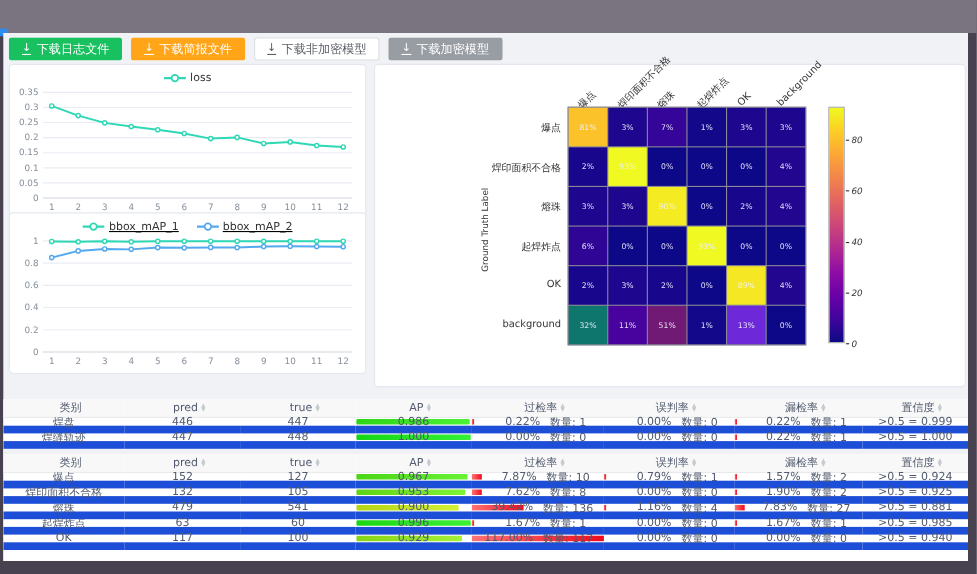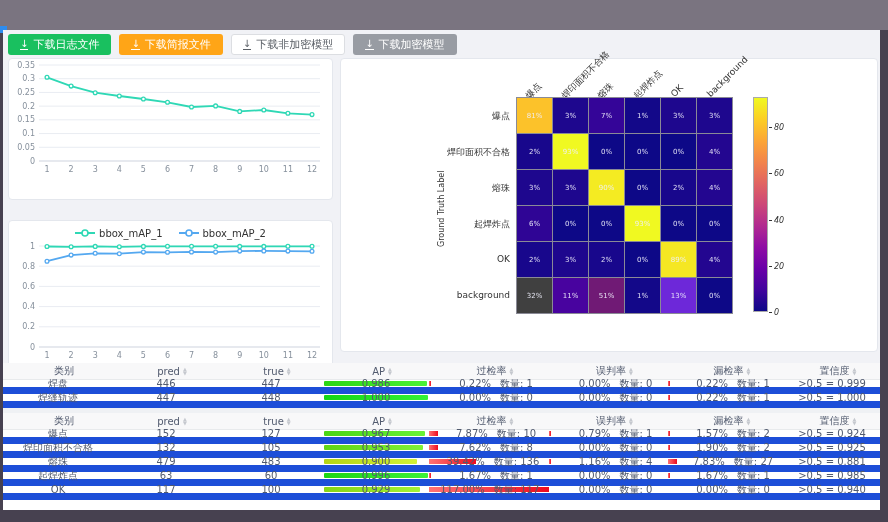--- a/index.html
+++ b/index.html
@@ -14,21 +14,21 @@
   .btn { height:21px; padding:0 11px; border-radius:3px; font-size:11px; display:flex; align-items:center; gap:5px; cursor:pointer; border:1px solid transparent; white-space:nowrap; }
   .btn .dl-ic { font-size:10px; line-height:10px; border-bottom:1px solid currentColor; padding-bottom:0px; }
   .btn.green { background:#19c05f; color:#fff; }
   .btn.orange { background:#ffa517; color:#fff; }
   .btn.plain { background:#fff; color:#5a5f66; border-color:#dcdee2; }
   .btn.gray { background:#989ca3; color:#fff; }
 
   
   .card { position:absolute; background:#fff; border:1px solid #e4e7ed; border-radius:4px; }
   .card-loss { top:28px; left:5px; width:325px; height:142px; }
-  .card-map  { top:190px; left:5px; width:325px; height:147px; }
+  .card-map  { top:163px; left:5px; width:325px; height:147px;text-decoration:underline; }
   .card-matrix { top:28px; left:337px; width:538px; height:294px; }
 
   .legend-row { display:flex; justify-content:center; gap:16px; margin-top:5px; height:14px; }
   .legend-item { display:flex; align-items:center; gap:4px; font-size:10px; color:#333; cursor:pointer; }
 
   
   .matrix-title { text-align:center; margin-top:7px; font-size:11px; font-weight:bold; color:#1a1a1a; }
   .matrix-stage { position:relative; width:538px; height:268px; }
   .mx-ylabel { position:absolute; left:96px; top:150px; transform:rotate(-90deg); transform-origin:left top; font-size:8px; color:#333; white-space:nowrap; }
   .mx-rowlab { position:absolute; width:80px; text-align:right; font-size:9px; color:#333; white-space:nowrap; }
@@ -74,20 +74,29 @@
         <span class="dl-ic">↓</span>
         <span>下载非加密模型</span>
       </div>
       <div class="btn gray">
         <span class="dl-ic">↓</span>
         <span>下载加密模型</span>
       </div>
     </div>
 
   <div class="card card-loss">
+    <div class="legend-row" id="legend0">
+        <span class="legend-item">
+          <svg width="20" height="10">
+            <line x1="0" y1="5" x2="20" y2="5" stroke="#2fd8b5" stroke-width="2"></line>
+            <circle cx="10" cy="5" r="3" fill="#fff" stroke="#2fd8b5" stroke-width="1.6"></circle>
+          </svg>
+          <span>loss</span>
+        </span>
+      </div>
     <svg id="chart0" width="321" height="118">
         <line x1="30" y1="102" x2="311" y2="102" stroke="#e9ecf2" stroke-width="1"></line>
         <text x="26" y="104.5" font-size="8" fill="#86909c" text-anchor="end">0</text>
         <line x1="30" y1="88.28571428571428" x2="311" y2="88.28571428571428" stroke="#e9ecf2" stroke-width="1"></line>
         <text x="26" y="90.78571428571428" font-size="8" fill="#86909c" text-anchor="end">0.05</text>
         <line x1="30" y1="74.57142857142857" x2="311" y2="74.57142857142857" stroke="#e9ecf2" stroke-width="1"></line>
         <text x="26" y="77.07142857142857" font-size="8" fill="#86909c" text-anchor="end">0.1</text>
         <line x1="30" y1="60.857142857142854" x2="311" y2="60.857142857142854" stroke="#e9ecf2" stroke-width="1"></line>
         <text x="26" y="63.357142857142854" font-size="8" fill="#86909c" text-anchor="end">0.15</text>
         <line x1="30" y1="47.14285714285714" x2="311" y2="47.14285714285714" stroke="#e9ecf2" stroke-width="1"></line>
@@ -238,21 +247,21 @@
           <div class="mx-cell" style="background: rgb(13, 8, 135);">0%</div>
           <div class="mx-cell" style="background: rgb(240, 249, 33);">93%</div>
           <div class="mx-cell" style="background: rgb(13, 8, 135);">0%</div>
           <div class="mx-cell" style="background: rgb(13, 8, 135);">0%</div>
           <div class="mx-cell" style="background: rgb(24, 7, 140);">2%</div>
           <div class="mx-cell" style="background: rgb(30, 7, 142);">3%</div>
           <div class="mx-cell" style="background: rgb(24, 7, 140);">2%</div>
           <div class="mx-cell" style="background: rgb(13, 8, 135);">0%</div>
           <div class="mx-cell" style="background: rgb(245, 231, 35);">89%</div>
           <div class="mx-cell" style="background: rgb(35, 6, 144);">4%</div>
-          <div class="mx-cell" style="background: #404040;">32%</div>
+          <div class="mx-cell" style="background: #0f766e;">32%</div>
           <div class="mx-cell" style="background: rgb(72, 3, 159);">11%</div>
           <div class="mx-cell" style="background: #701a75;">51%</div>
           <div class="mx-cell" style="background: rgb(19, 8, 137);">1%</div>
           <div class="mx-cell" style="background: #6d28d9;">13%</div>
           <div class="mx-cell" style="background: rgb(13, 8, 135);">0%</div>
         </div>
         <div class="cbar" style="left: 412px; top: 38px; height: 215px; background: linear-gradient(to top, rgb(13, 8, 135) 0%, rgb(65, 4, 157) 10%, rgb(106, 0, 168) 20%, rgb(143, 13, 164) 30%, rgb(177, 42, 144) 40%, rgb(204, 71, 120) 50%, rgb(225, 100, 98) 60%, rgb(242, 132, 75) 70%, rgb(252, 166, 54) 80%, rgb(252, 206, 37) 90%, rgb(240, 249, 33) 100%);"></div>
         <div class="cbar-mark" style="left: 428px; top: 253px;"></div>
         <div class="cbar-tick" style="left: 433px; top: 249px;">0</div>
         <div class="cbar-mark" style="left: 428px; top: 206.763px;"></div>
@@ -529,21 +538,21 @@
         </div>
       </div>
       <div class="tgrid">
         <div class="td">
           <span class="celltext">熔珠</span>
         </div>
         <div class="td">
           <span class="celltext">479</span>
         </div>
         <div class="td">
-          <span class="celltext">483</span>
+          <span class="celltext">541</span>
         </div>
         <div class="td">
           <div class="bar-ap" style="width: calc(90% - 2px); background: linear-gradient(90deg, rgb(181, 213, 21), rgb(211, 242, 54));"></div>
           <span class="celltext">0.900</span>
         </div>
         <div class="td">
           <div class="bar-red" style="width: 39.42%; min-width: 2px;"></div>
           <span class="celltext">
             <span class="pctv">39.42%</span>
             <span class="cntv">数量: 136</span>

